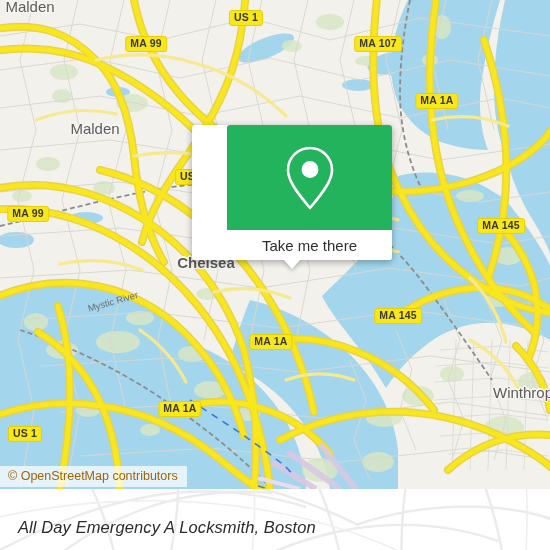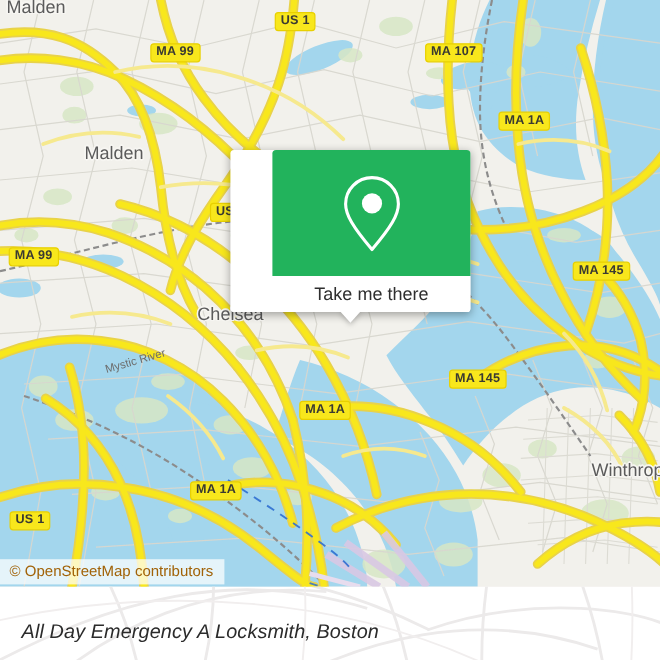--- a/index.html
+++ b/index.html
@@ -365,21 +365,21 @@
           <path d="M190,400 C214,416 240,432 264,450 C278,460 288,468 294,476"></path>
         </g>
         <g stroke="#2f6fd0" stroke-width="1.6" stroke-dasharray="7,6" fill="none" opacity=".85">
           <path d="M258,486 L268,489"></path>
         </g>
       </g>
     </svg>
 
     <div class="place" style="left:30px;top:6px;">Malden</div>
     <div class="place" style="left:95px;top:128px;">Malden</div>
-    <div class="place" style="left:192px;top:262px;">Chelsea</div>
+    <div class="place" style="left:206px;top:262px;font-weight:bold;">Chelsea</div>
     <div class="place" style="left:523px;top:392px;">Winthrop</div>
 
     <div class="water-label" style="left:88px;top:303px;transform:rotate(-16deg);">Mystic River</div>
 
     <div class="shield" style="left:246px;top:18px;">US 1</div>
     <div class="shield" style="left:378px;top:44px;">MA 107</div>
     <div class="shield" style="left:146px;top:44px;">MA 99</div>
     <div class="shield" style="left:437px;top:101px;">MA 1A</div>
     <div class="shield" style="left:192px;top:177px;">US 1</div>
     <div class="shield" style="left:28px;top:214px;">MA 99</div>

